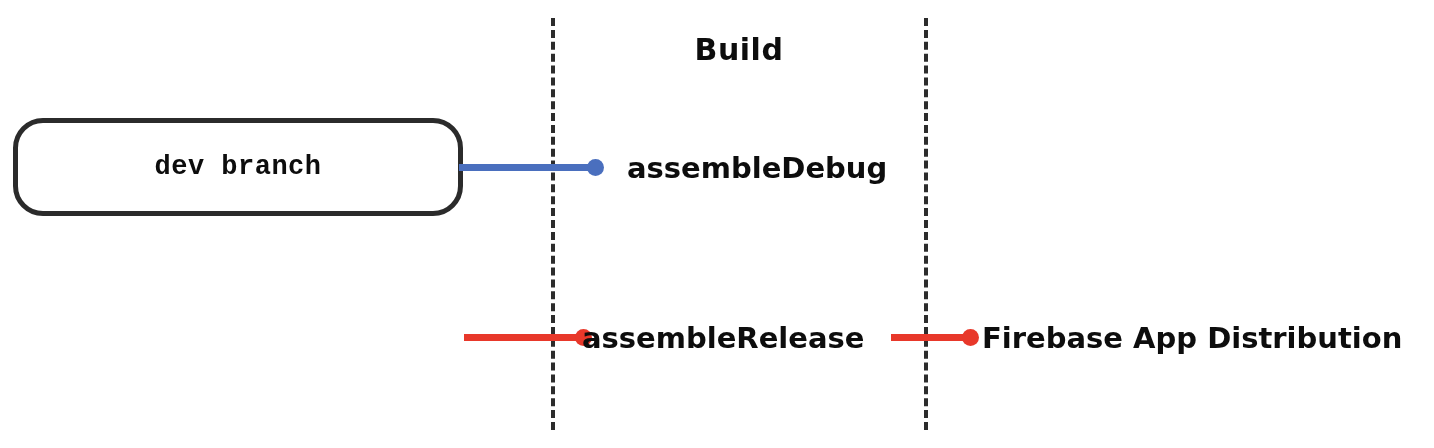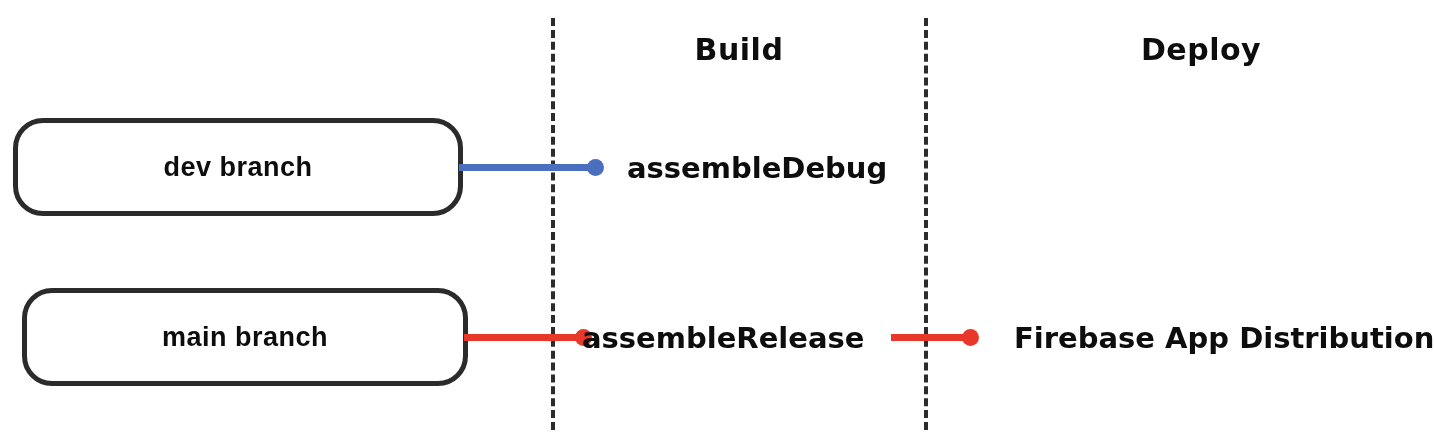--- a/index.html
+++ b/index.html
@@ -51,21 +51,21 @@
     position: absolute;
     box-sizing: border-box;
     background: #ffffff;
     border: 5px solid #2b2b2b;
     border-radius: 30px;
     display: flex;
     align-items: center;
     justify-content: center;
   }
   .node-box-label {
-    font-family: Liberation Sans, sans-serif;
+    font-family: Liberation Mono, monospace;
     font-size: 27px;
     font-weight: bold;
     color: #0d0d0d;
     letter-spacing: 0.5px;
     white-space: nowrap;
   }
   #box-dev  { left: 13px; top: 118px;  width: 450px; height: 98px; }
   #box-main { left: 22px; top: 288px;  width: 446px; height: 98px; }
 
   
@@ -114,42 +114,38 @@
     font-family: "DejaVu Sans", sans-serif;
     font-size: 29px;
     font-weight: bold;
     color: #0d0d0d;
     letter-spacing: 0px;
     white-space: nowrap;
     transform: translateY(-50%);
   }
   #label-assemble-debug    { left: 627px;  top: 168px; }
   #label-assemble-release  { left: 582px;  top: 338px; }
-  #label-firebase          { left: 982px;  top: 338px; margin-left: 32px; }
+  #label-firebase          { left: 982px;  top: 338px; }
 </style>
 </head>
 <body>
 
 <div id="canvas">
 
   <div class="col-header" id="header-build">Build</div>
 
-  <div class="col-header" id="header-deploy">Deploy</div>
 
   <div class="divider" id="divider-build"></div>
 
   <div class="divider" id="divider-deploy"></div>
 
   <div class="node-box" id="box-dev">
     <span class="node-box-label">dev branch</span>
   </div>
 
-  <div class="node-box" id="box-main">
-    <span class="node-box-label">main branch</span>
-  </div>
 
   <div class="connector" id="conn-dev-build"></div>
   <div class="connector-dot" id="dot-dev-build"></div>
 
   <div class="connector" id="conn-main-build"></div>
   <div class="connector-dot" id="dot-main-build"></div>
 
   <div class="connector" id="conn-build-deploy"></div>
   <div class="connector-dot" id="dot-build-deploy"></div>
 

